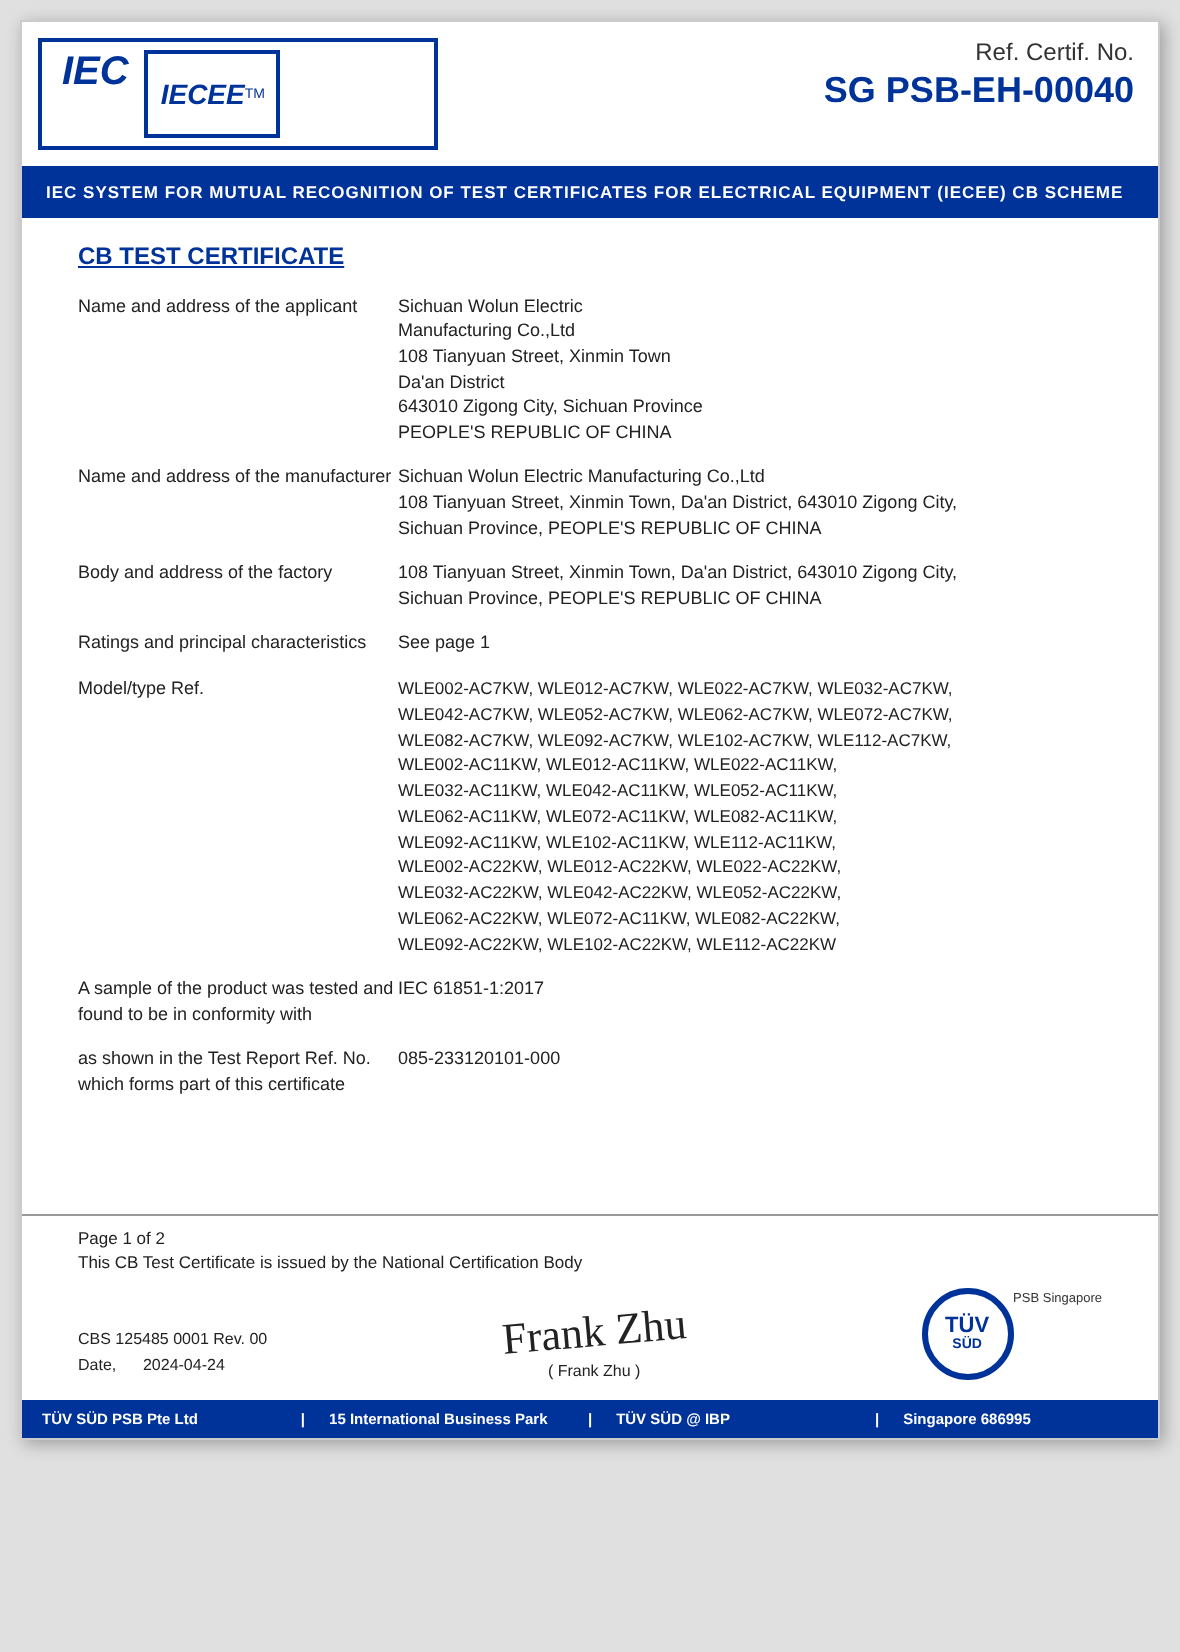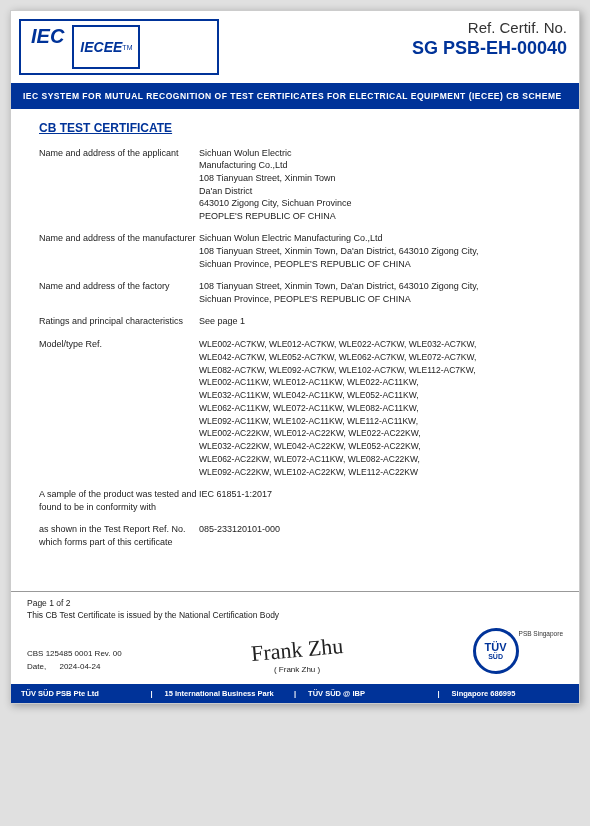--- a/index.html
+++ b/index.html
@@ -59,21 +59,21 @@
       vertical-align: super;
     }
     .header-ref {
       flex: 1;
       display: flex;
       flex-direction: column;
       align-items: flex-end;
       padding: 8px 12px;
     }
     .ref-label {
-      font-size: 15px;
+      font-size: 12px;
       color: #333;
       margin-bottom: 2px;
     }
     .ref-number {
       font-size: 18px;
       font-weight: bold;
       color: #003399;
     }
     
     .blue-banner {
@@ -111,22 +111,22 @@
       flex: 1;
       font-size: 9px;
       color: #222;
     }
     .model-list {
       font-size: 8.5px;
       line-height: 1.5;
       color: #222;
     }
     .footer-bottom {
-      margin-top: 20px;
-      padding: 6px 16px;
+      margin-top: 36px;
+      padding: 6px 28px;
       border-top: 1px solid #999;
     }
     .footer-page {
       font-size: 8.5px;
       color: #222;
       margin-bottom: 2px;
     }
     .footer-issued {
       font-size: 8.5px;
       color: #222;
@@ -253,21 +253,21 @@
     <div class="field-row">
       <div class="field-label">Name and address of the manufacturer</div>
       <div class="field-value">
         Sichuan Wolun Electric Manufacturing Co.,Ltd<br>
         108 Tianyuan Street, Xinmin Town, Da'an District, 643010 Zigong City,<br>
         Sichuan Province, PEOPLE'S REPUBLIC OF CHINA
       </div>
     </div>
 
     <div class="field-row">
-      <div class="field-label">Name and address of the factory</div>
+      <div class="field-label">Body and address of the factory</div>
       <div class="field-value">
         108 Tianyuan Street, Xinmin Town, Da'an District, 643010 Zigong City,<br>
         Sichuan Province, PEOPLE'S REPUBLIC OF CHINA
       </div>
     </div>
 
     <div class="field-row">
       <div class="field-label">Ratings and principal characteristics</div>
       <div class="field-value">See page 1</div>
     </div>

